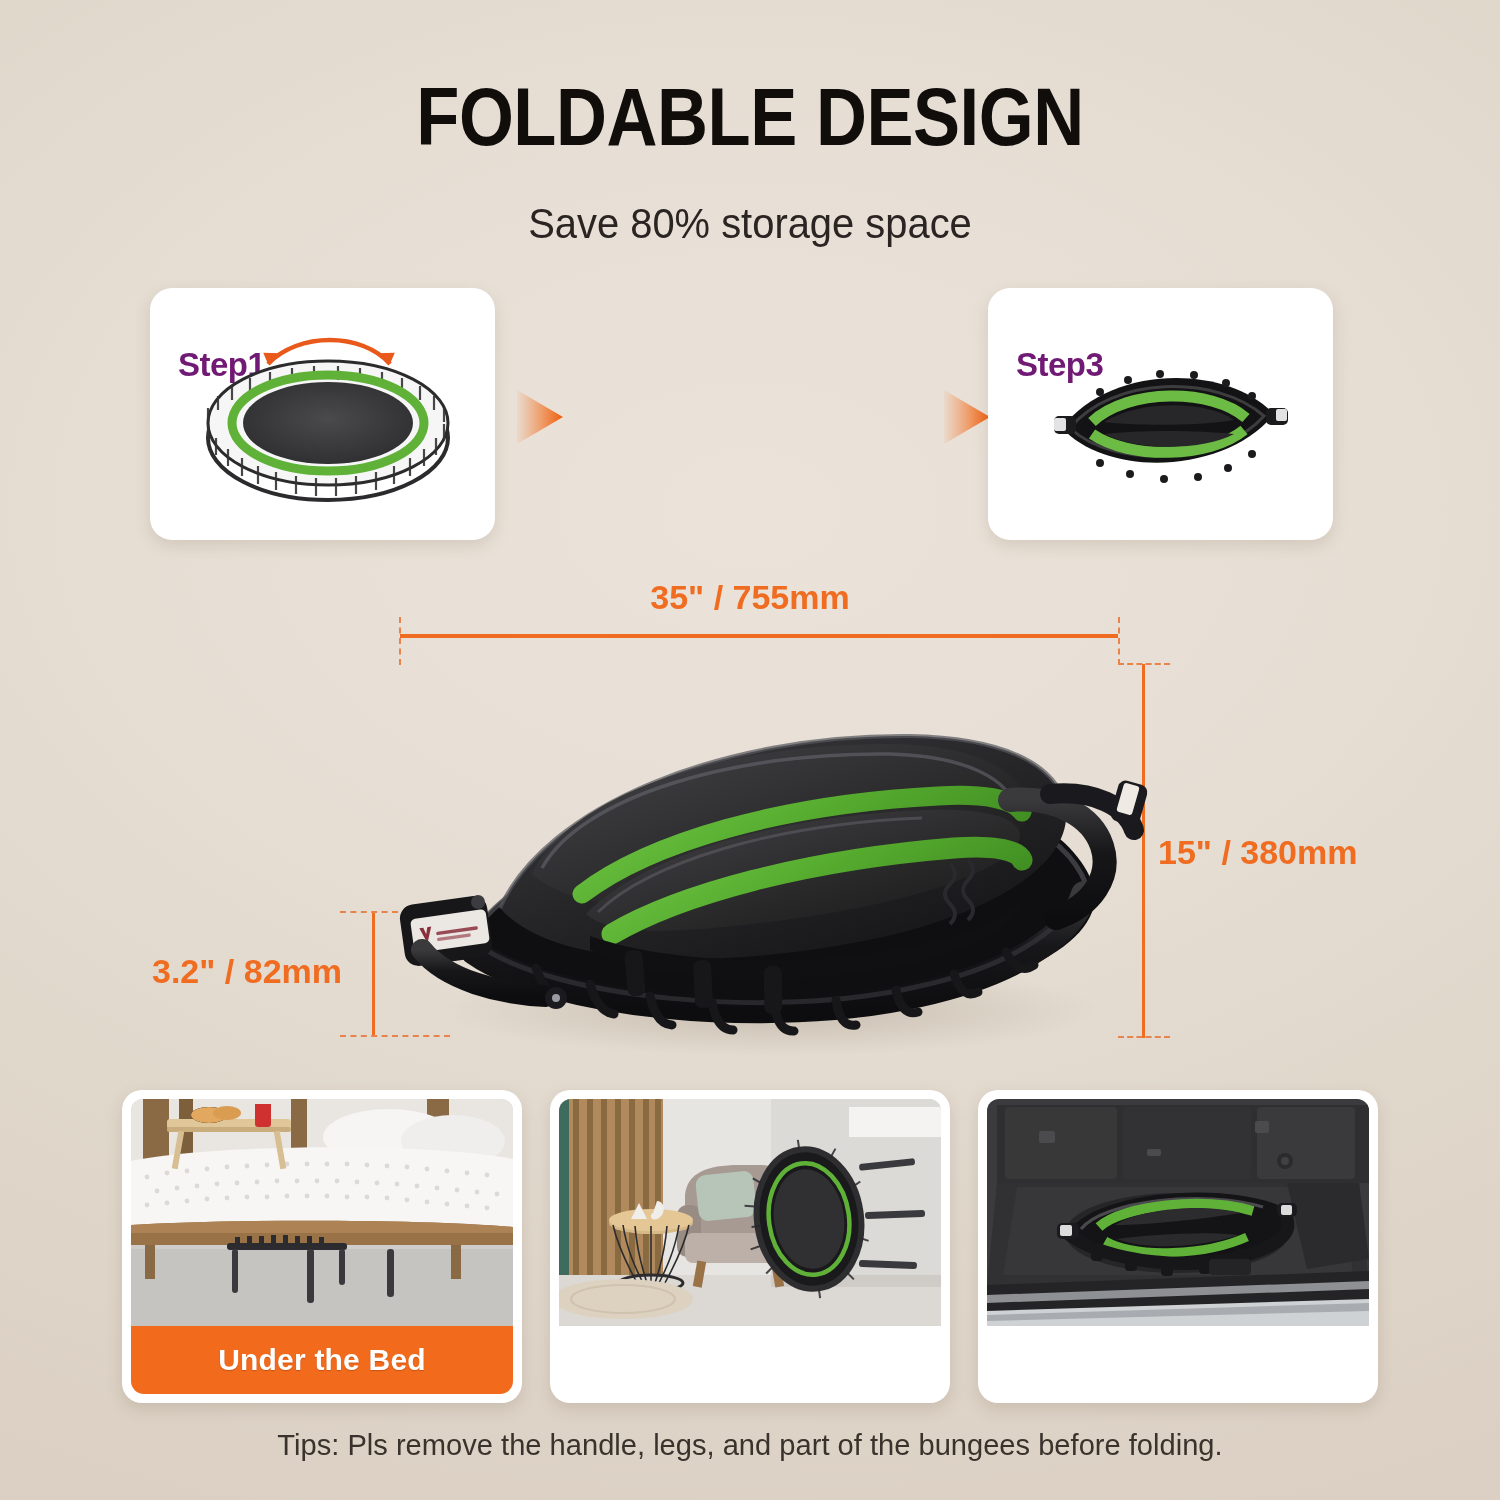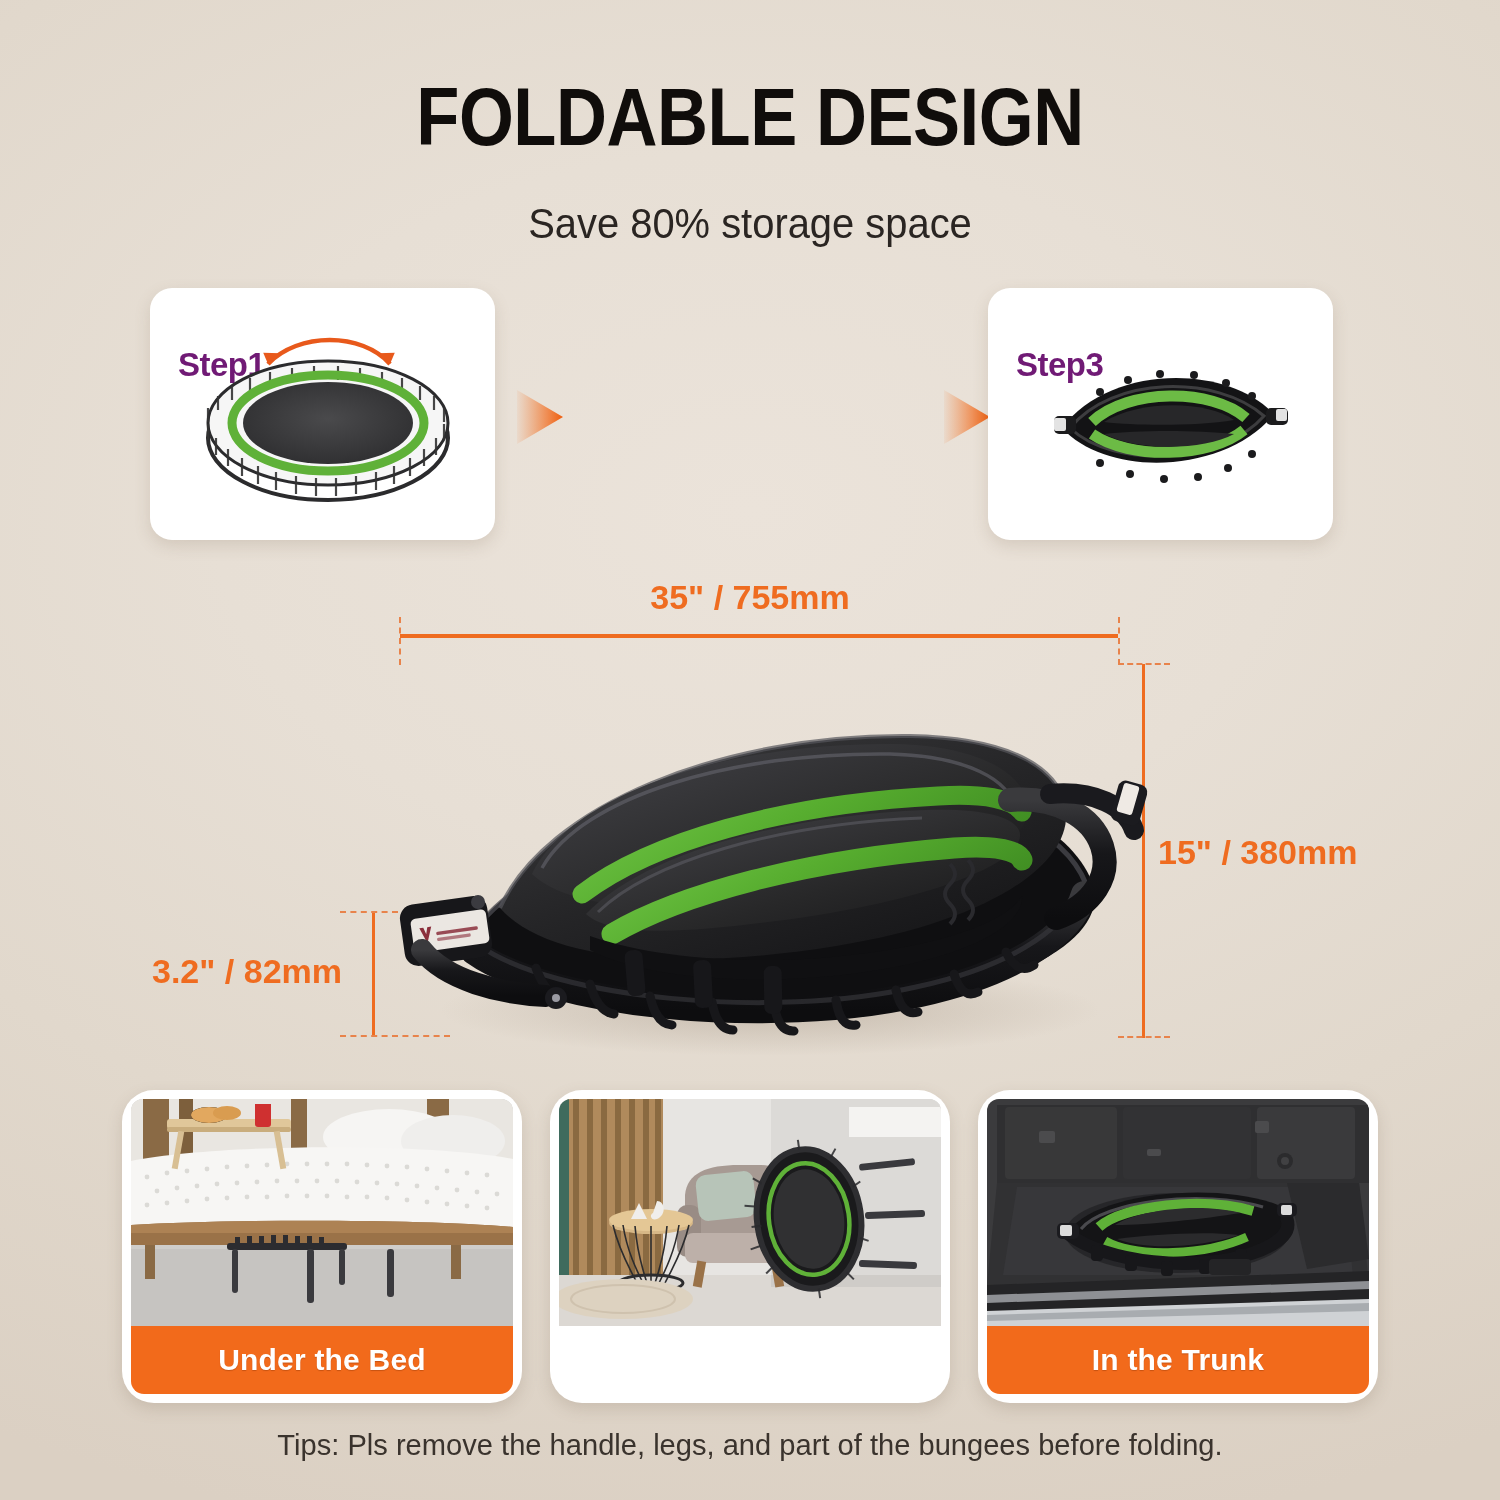--- a/index.html
+++ b/index.html
@@ -106,21 +106,21 @@
 
   
   #hero { position: absolute; left: 350px; top: 650px; width: 820px; height: 420px; }
 
   
   .scenes { position: absolute; left: 0; top: 1090px; width: 1500px; height: 320px; }
   .scene-card {
     position: absolute; top: 0;
     width: 400px; height: 313px;
     background: #fff;
-    border-radius: 32px;
+    border-radius: 20px;
     box-shadow: 0 6px 16px rgba(120,100,80,0.2);
     overflow: hidden;
     padding: 9px 9px 0 9px;
     box-sizing: border-box;
   }
   #scene-card-1 { left: 122px; }
   #scene-card-2 { left: 550px; }
   #scene-card-3 { left: 978px; }
   .scene-photo {
     position: relative;
@@ -650,19 +650,18 @@
           </g>
 
           <rect x="222" y="160" width="42" height="16" rx="4" fill="#242426"></rect>
 
           <path d="M0 186 L382 172 L382 206 L0 216 Z" fill="#242426"></path>
           <path d="M0 196 L382 182 L382 190 L0 204 Z" fill="#8e9094"></path>
           <path d="M0 212 L382 200 L382 227 L0 227 Z" fill="#cfd2d5"></path>
           <path d="M0 216 L382 204 L382 212 L0 222 Z" fill="#a8acb0"></path>
         </svg>
       </div>
-      <div class="scene-cap">In the Trunk</div>
     </div>
   </div>
 
   <div id="tips">Tips:  Pls remove the handle, legs, and part of the bungees before folding.</div>
 
 </div>
 
 </body></html>

